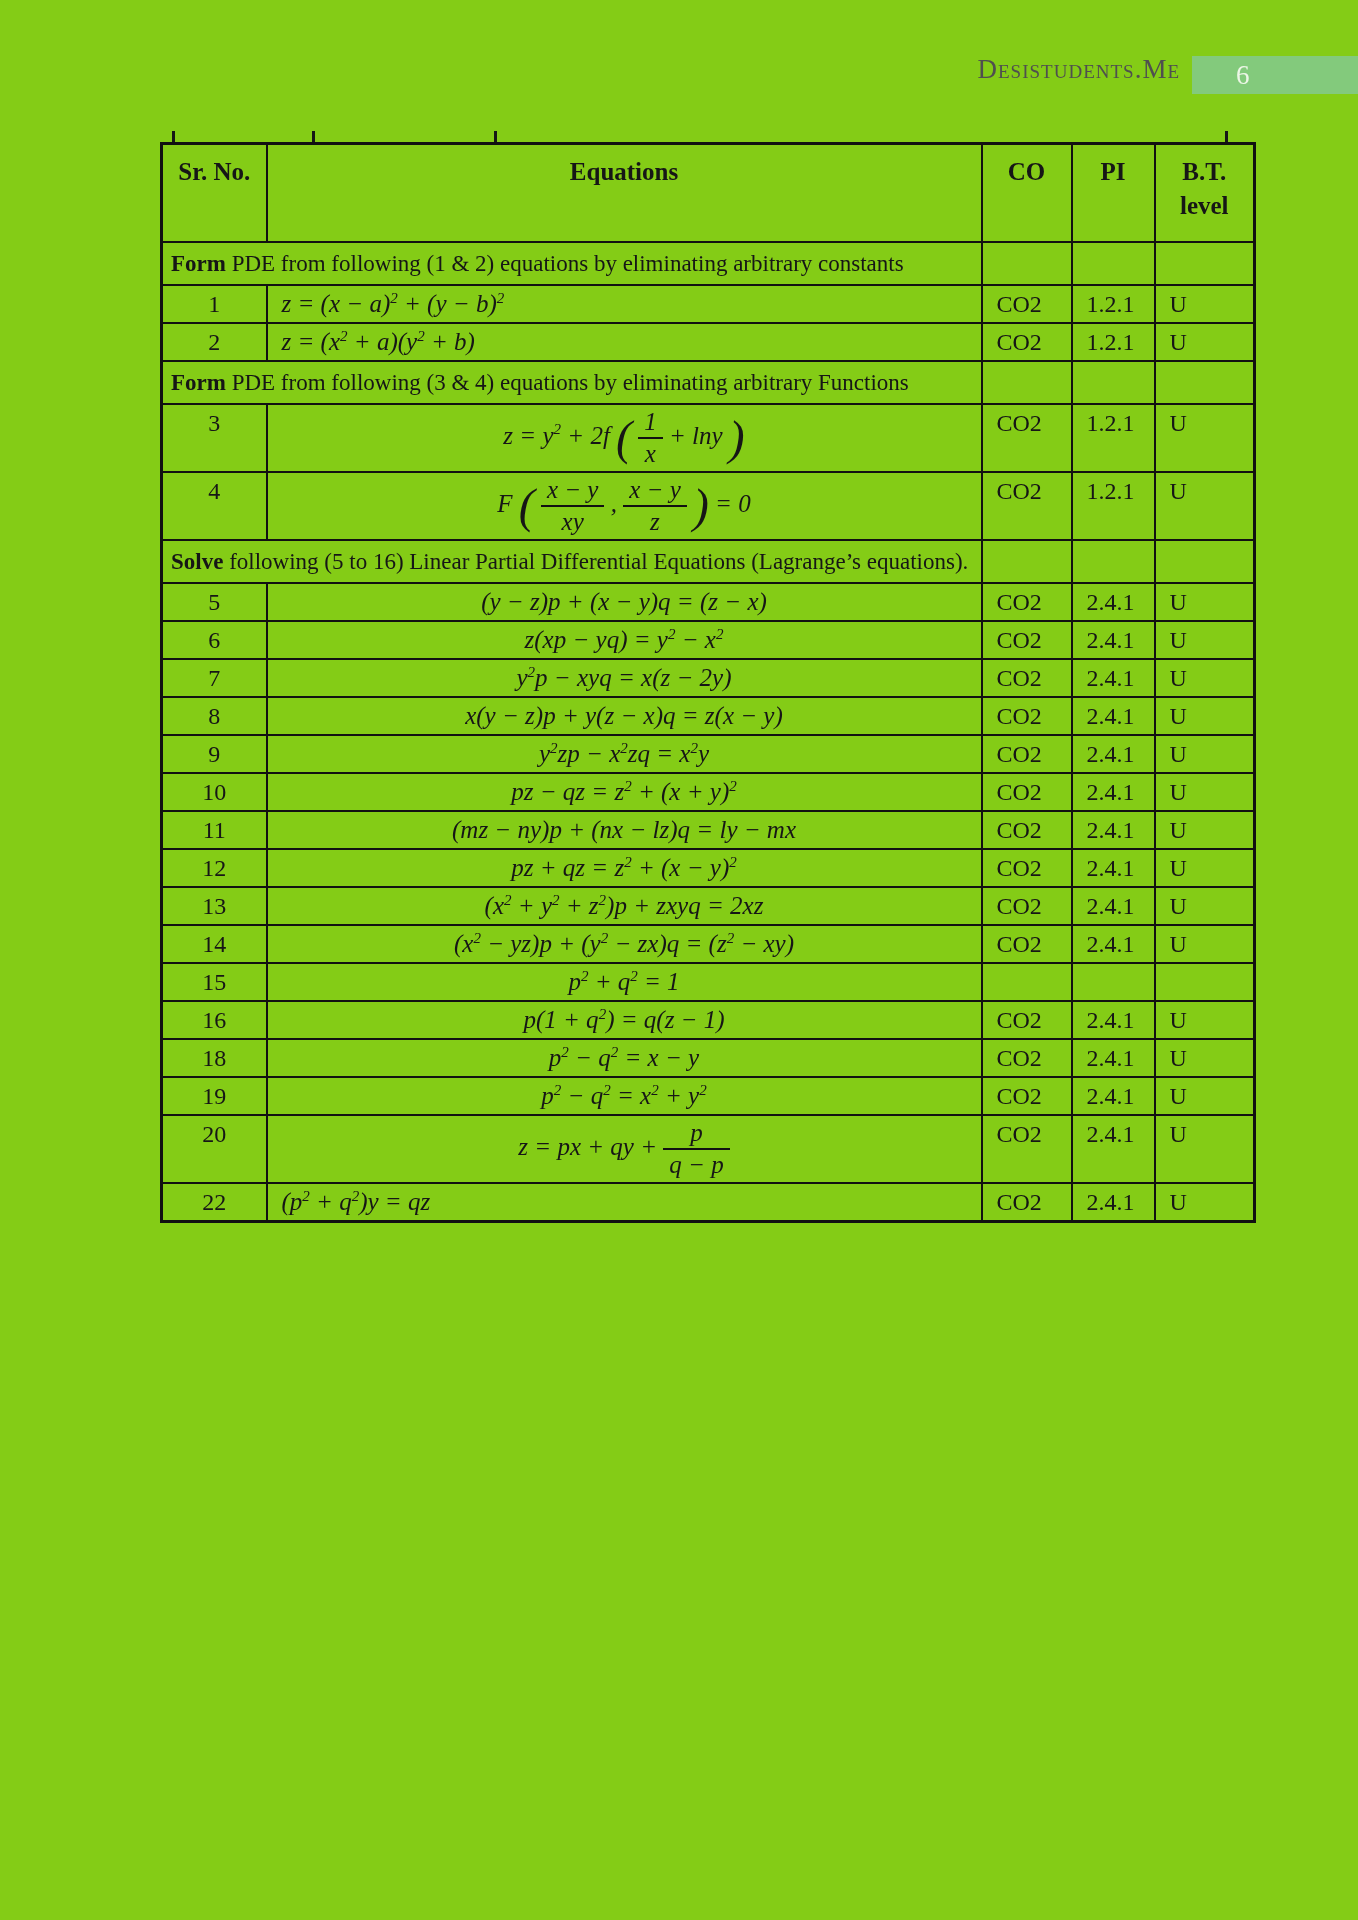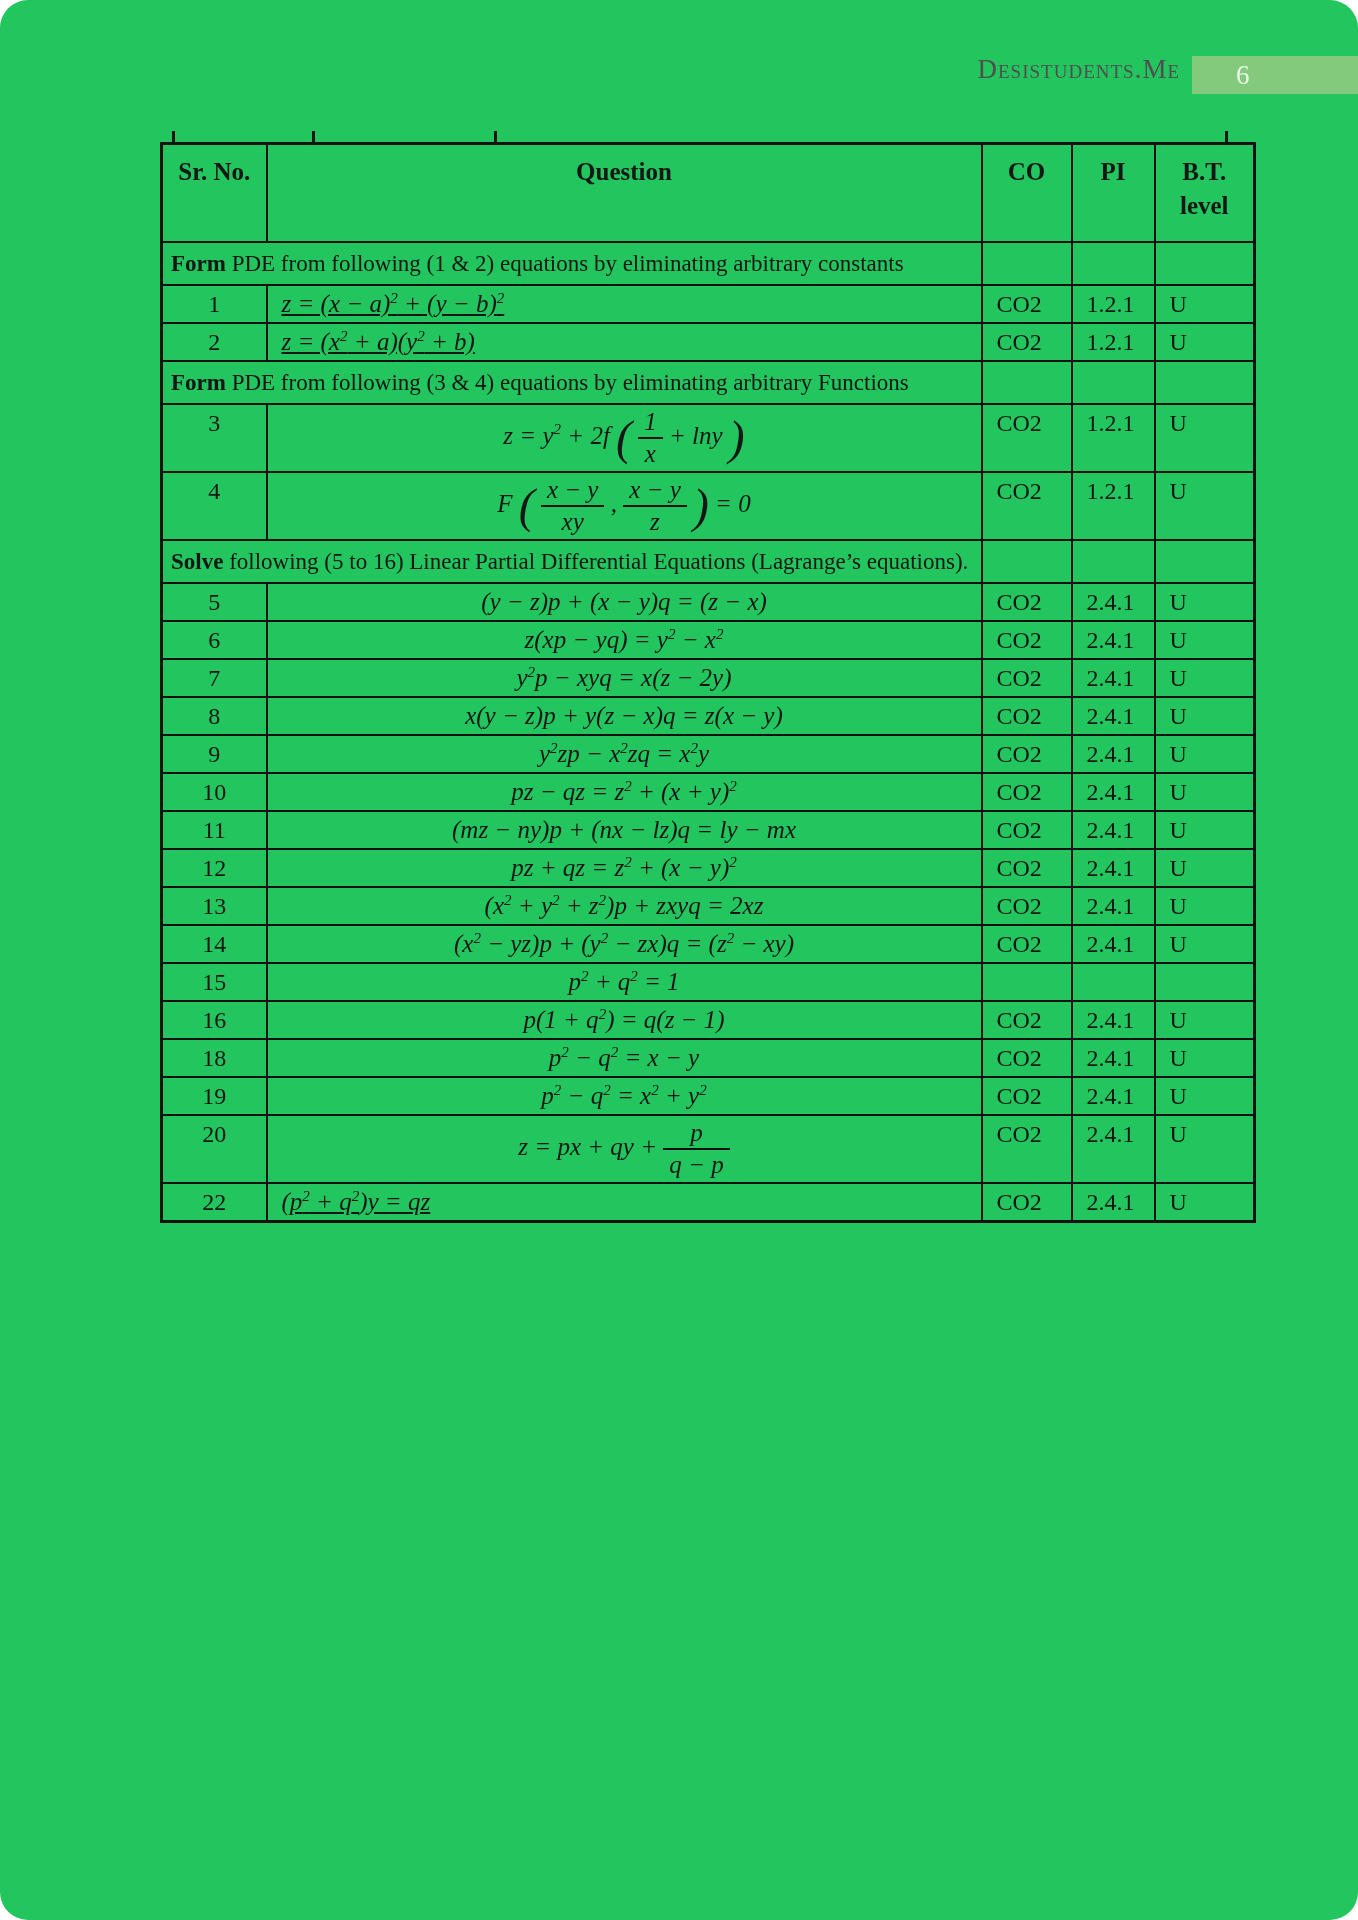--- a/index.html
+++ b/index.html
@@ -1,20 +1,20 @@
 <!DOCTYPE html>
 <html><head>
 <meta charset="utf-8">
 <style>
   html,body{margin:0;padding:0;}
   body{
     width:1358px;height:1920px;background:#ffffff;
     font-family:"Liberation Serif","DejaVu Serif",serif;color:#161616;
   }
-  .page{position:relative;width:1358px;height:1920px;background:#22c55e;overflow:hidden;border-radius:28px;}
+  .page{position:relative;width:1358px;height:1920px;background:#84cc16;overflow:hidden;}
 
   
   .site-name{
     position:absolute;top:54px;right:178px;
     font-size:27px;letter-spacing:1px;color:#4f4f4f;
     font-variant:small-caps;
   }
   .badge{
     position:absolute;left:1192px;top:56px;width:166px;height:38px;
     background:#83ca7c;
@@ -41,21 +41,21 @@
   .qt td{vertical-align:top;}
   tr.row-q{height:38px;}
   td.srno{
     text-align:center;font-size:24px;padding-top:3px;line-height:31px;
   }
   td.q{
     font-style:italic;font-size:25px;vertical-align:middle;
     padding:2px 10px;line-height:32px;
   }
   td.q-center{text-align:center;}
-  td.q-left{text-align:left;padding-left:14px;text-decoration:underline;}
+  td.q-left{text-align:left;padding-left:14px;}
   td.q sup{font-size:60%;line-height:0;}
   td.meta{font-size:24px;padding:3px 0 0 14px;text-align:left;line-height:31px;}
   td.section-cell{
     font-style:normal;font-size:23px;line-height:37px;
     padding:2px 8px;text-align:justify;margin-top:32px;
   }
   td.section-cell b{font-weight:bold;}
 
   
   .frac{display:inline-block;vertical-align:middle;text-align:center;}
@@ -82,21 +82,21 @@
     <colgroup>
       <col style="width:105px">
         <col style="width:715px">
         <col style="width:90px">
         <col style="width:83px">
         <col style="width:100px">
     </colgroup>
     <thead>
       <tr>
         <th>Sr. No.</th>
-        <th>Question</th>
+        <th>Equations</th>
         <th>CO</th>
         <th>PI</th>
         <th>B.T. level</th>
       </tr>
     </thead>
     <tbody>
         <tr class="row-section">
           <td class="cell section-cell" colspan="2"><b>Form</b><span> PDE from following (1 &amp; 2) equations by eliminating arbitrary constants</span></td>
           <td class="meta"></td>
           <td class="meta"></td>

